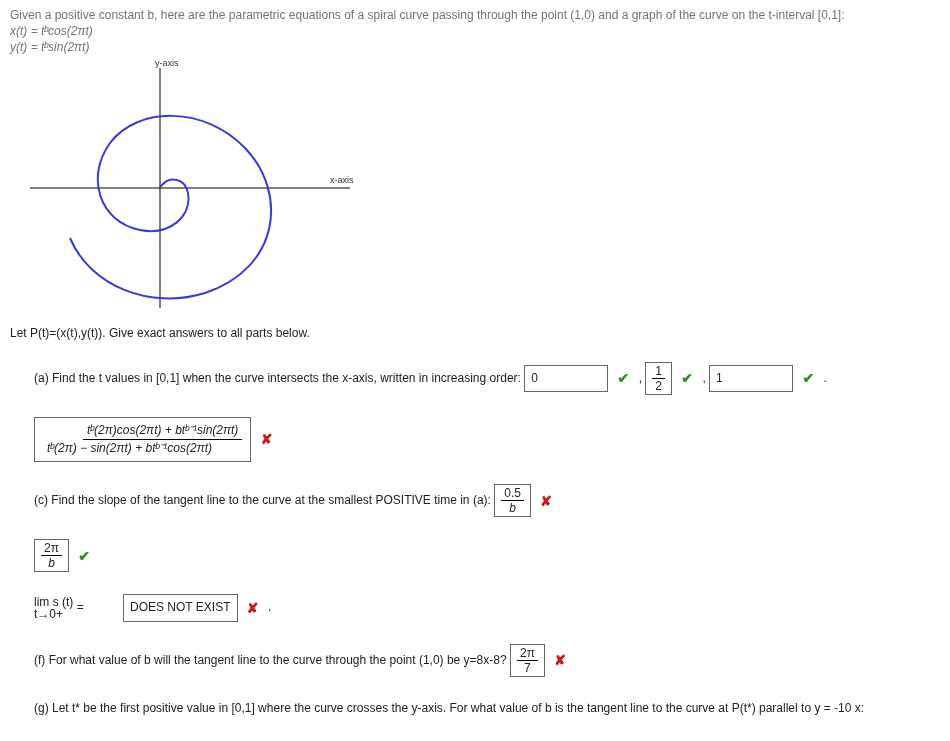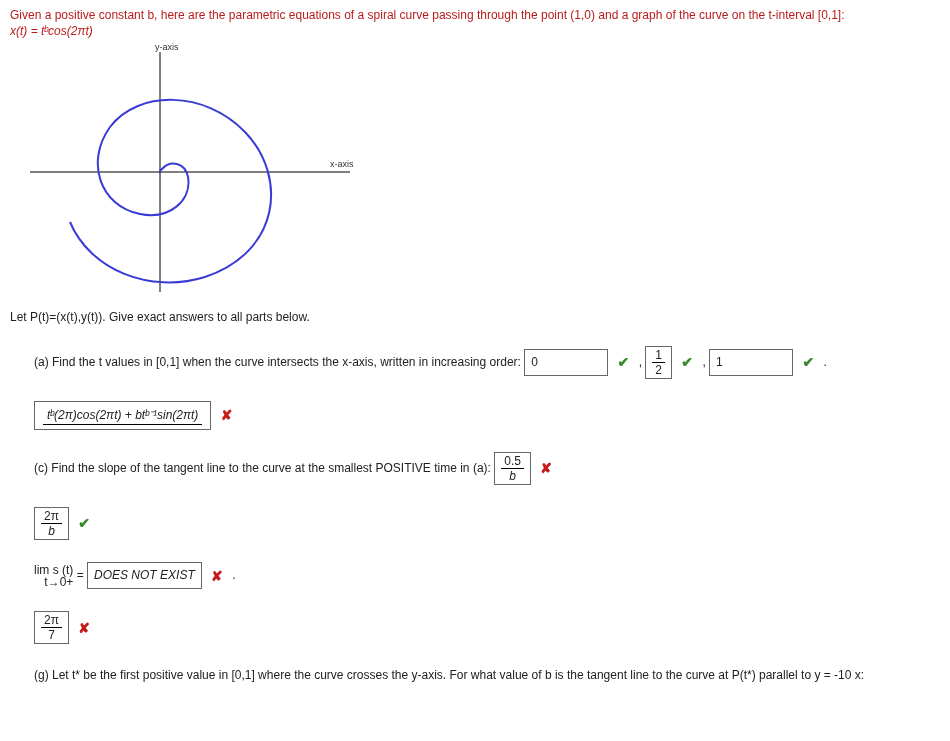--- a/index.html
+++ b/index.html
@@ -5,21 +5,21 @@
   body {
     font-family: Arial, Helvetica, sans-serif;
     font-size: 12px;
     color: #222;
     margin: 0;
     padding: 8px 10px;
     width: 950px;
     box-sizing: border-box;
   }
   .intro {
-    color: #b91c1c;
+    color: #737373;
   }
   .intro i { font-style: italic; }
   .eq-line { margin: 2px 0; }
   .graph-area {
     margin-top: 4px;
     margin-bottom: 8px;
   }
   .question-block {
     margin-left: 24px;
     margin-top: 18px;
@@ -62,29 +62,30 @@
     border:1px solid #666;
     padding:2px 6px;
     vertical-align: middle;
   }
   .big-frac {
     display:inline-block;
     vertical-align: middle;
     line-height:1.1;
   }
   .big-frac .num, .big-frac .den { display:block; padding:2px 4px; white-space:nowrap;}
-  .big-frac .num { border-bottom:1px solid #000;}
+  .big-frac .num { border-bottom:1px solid #000;margin-left:40px;}
   .graph-svg { display:block; }
 </style>
 </head>
 <body>
 
 <div class="intro">
   <div>Given a positive constant b, here are the parametric equations of a spiral curve passing through the point (1,0) and a graph of the curve on the t-interval [0,1]:</div>
   <div class="eq-line"><i>x(t) = tᵇcos(2πt)</i></div>
+  <div class="eq-line"><i>y(t) = tᵇsin(2πt)</i></div>
 </div>
 
 <div class="graph-area">
   <svg class="graph-svg" width="360" height="260">
 
     <line x1="20" y1="130" x2="340" y2="130" stroke="#000" stroke-width="1"></line>
     <line x1="150" y1="10" x2="150" y2="250" stroke="#000" stroke-width="1"></line>
     <text x="145" y="8" font-size="9" fill="#333">y-axis</text>
     <text x="320" y="125" font-size="9" fill="#333">x-axis</text>
 
@@ -117,20 +118,21 @@
     ,
     <span class="ans-box">1</span>
     <span class="check">✔</span>
     .
   </div>
 
   <div class="q">
     <span class="boxed-frac" style="padding:4px 8px;">
       <span class="big-frac">
         <span class="num"><i>tᵇ(2π)cos(2πt) + btᵇ⁻¹sin(2πt)</i></span>
+        <span class="den"><i>tᵇ(2π) − sin(2πt) + btᵇ⁻¹cos(2πt)</i></span>
       </span>
     </span>
     <span class="cross">✘</span>
   </div>
 
   <div class="q">
     <span>(c) Find the slope of the tangent line to the curve at the smallest POSITIVE time in (a):</span>
     <span class="boxed-frac">
       <span class="frac">
         <span class="num">0.5</span>
@@ -145,32 +147,33 @@
       <span class="frac">
         <span class="num">2π</span>
         <span class="den"><i>b</i></span>
       </span>
     </span>
     <span class="check">✔</span>
   </div>
 
   <div class="q">
     <div style="margin-top:6px;">
-      <span style="display:inline-block; vertical-align:middle; text-align:right; line-height:1;">
+      <span style="display:inline-block; vertical-align:middle; text-align:left; line-height:1;">
         <span style="display:block;">lim s (t)</span>
         <span style="display:block; font-size:12px;">t→0+</span>
       </span>
       <span>=</span>
-      <span class="ans-box" style="font-style:italic;">DOES NOT EXIST</span>
+      <span class="ans-box" style="margin-left:36px;">DOES NOT EXIST</span>
       <span class="cross">✘</span>
       .
     </div>
   </div>
 
   <div class="q">
+    <span>(f) For what value of b will the tangent line to the curve through the point (1,0) be y=8x-8?</span>
     <span class="boxed-frac">
       <span class="frac">
         <span class="num">2π</span>
         <span class="den">7</span>
       </span>
     </span>
     <span class="cross">✘</span>
   </div>
 
   <div class="q">

